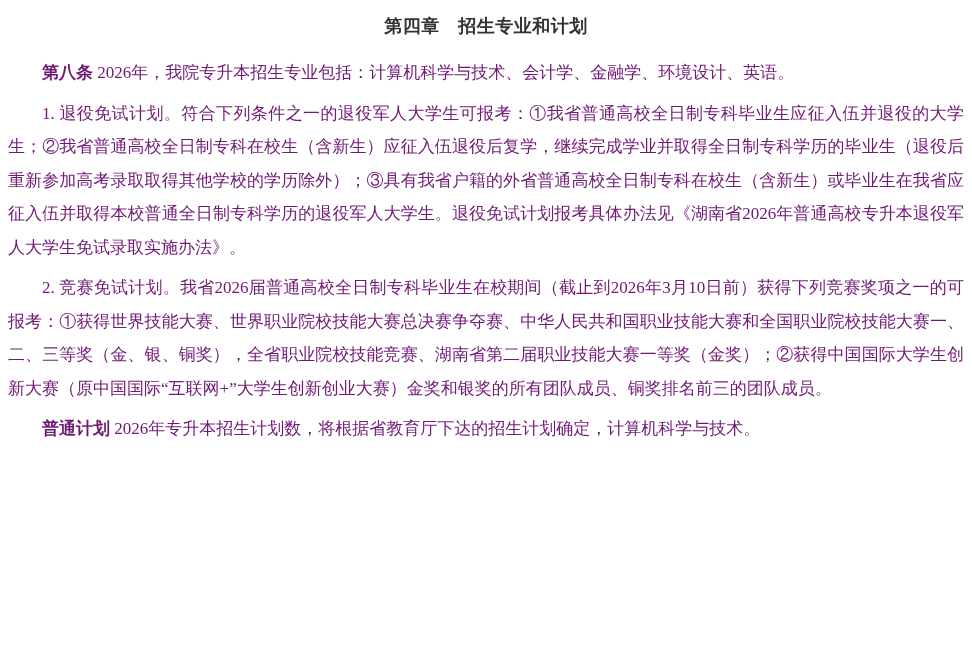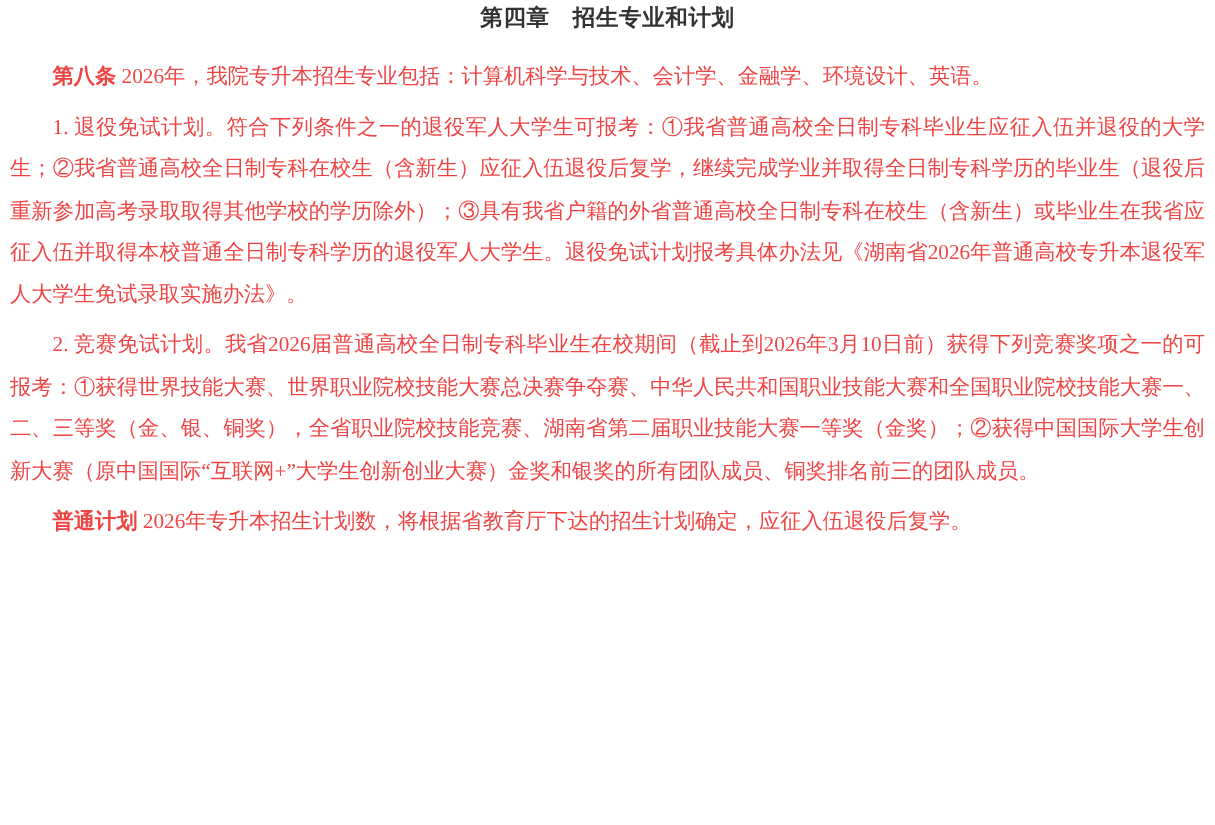--- a/index.html
+++ b/index.html
@@ -10,40 +10,40 @@
   body {
     width: 972px;
     height: 660px;
     overflow: hidden;
     font-family: "Liberation Serif", "DejaVu Serif", serif;
   }
   .doc-page {
     box-sizing: border-box;
     width: 972px;
     height: 660px;
-    padding: 0 8px 0 8px;
+    padding: 12px 8px 0 8px;
     color: #333333;
     background: #ffffff;
   }
   .doc-title {
     text-align: center;
     font-weight: bold;
     font-size: 18px;
     line-height: 28px;
     margin: 0 0 16px 0;
     color: #333333;
     letter-spacing: 0.5px;
   }
   .doc-body p {
     margin: 0 0 7px 0;
     font-size: 17px;
     line-height: 33.5px;
     text-align: justify;
     text-indent: 2em;
-    color: #ef4444;
+    color: #701a75;
   }
   .article-label {
     font-weight: bold;
   }
 </style>
 </head>
 <body>
 
 <div class="doc-page">
   <h1 class="doc-title">第四章　招生专业和计划</h1>
@@ -51,15 +51,15 @@
   <div class="doc-body">
     <p><span class="article-label">第八条</span><span> 2026年，我院专升本招生专业包括：计算机科学与技术、会计学、金融学、环境设计、英语。</span></p>
 
 
 
 
     <p><span class="article-label"></span><span>1. 退役免试计划。符合下列条件之一的退役军人大学生可报考：①我省普通高校全日制专科毕业生应征入伍并退役的大学生；②我省普通高校全日制专科在校生（含新生）应征入伍退役后复学，继续完成学业并取得全日制专科学历的毕业生（退役后重新参加高考录取取得其他学校的学历除外）；③具有我省户籍的外省普通高校全日制专科在校生（含新生）或毕业生在我省应征入伍并取得本校普通全日制专科学历的退役军人大学生。退役免试计划报考具体办法见《湖南省2026年普通高校专升本退役军人大学生免试录取实施办法》。</span></p>
 
     <p><span class="article-label"></span><span>2. 竞赛免试计划。我省2026届普通高校全日制专科毕业生在校期间（截止到2026年3月10日前）获得下列竞赛奖项之一的可报考：①获得世界技能大赛、世界职业院校技能大赛总决赛争夺赛、中华人民共和国职业技能大赛和全国职业院校技能大赛一、二、三等奖（金、银、铜奖），全省职业院校技能竞赛、湖南省第二届职业技能大赛一等奖（金奖）；②获得中国国际大学生创新大赛（原中国国际“互联网+”大学生创新创业大赛）金奖和银奖的所有团队成员、铜奖排名前三的团队成员。</span></p>
 
-    <p><span class="article-label">普通计划</span><span> 2026年专升本招生计划数，将根据省教育厅下达的招生计划确定，应征入伍退役后复学。</span></p>
+    <p><span class="article-label">普通计划</span><span> 2026年专升本招生计划数，将根据省教育厅下达的招生计划确定，计算机科学与技术。</span></p>
   </div>
 </div>
 
 </body></html>

